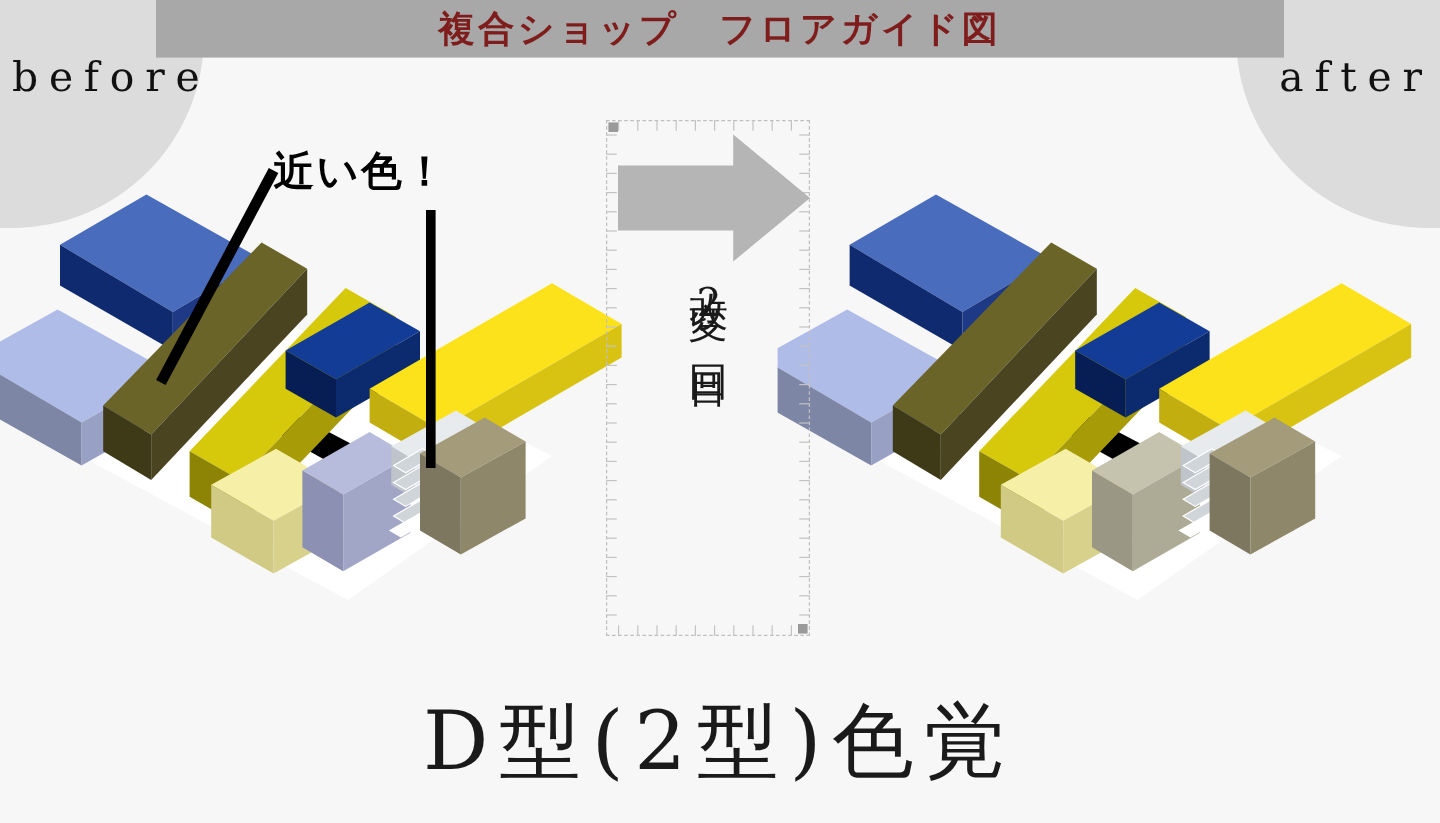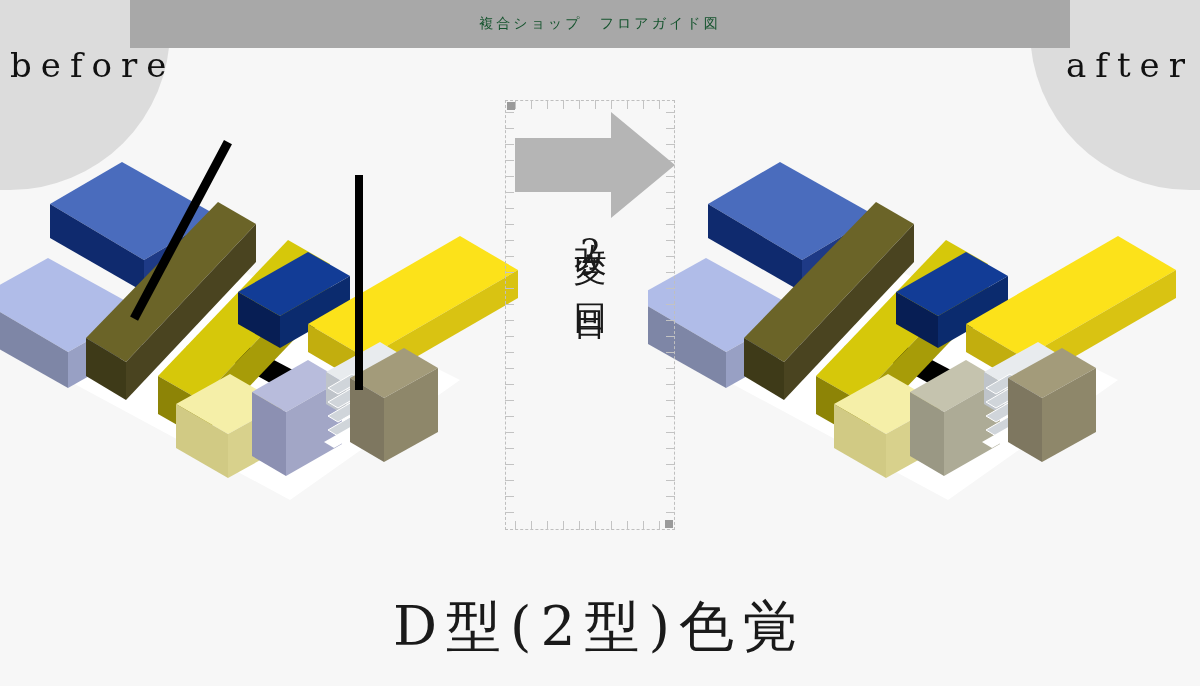--- a/index.html
+++ b/index.html
@@ -14,22 +14,22 @@
   .corner-blob{position:absolute;top:0;background:#DCDCDC;z-index:1;}
   .corner-blob.left{left:-60px;width:230px;height:190px;border-radius:0 0 160px 0;}
   .corner-blob.right{right:-60px;width:230px;height:190px;border-radius:0 0 0 160px;}
 
   .banner{
     position:absolute;left:130px;top:0;width:940px;height:48px;
     background:#A8A8A8;z-index:2;
     display:flex;align-items:center;justify-content:center;
   }
   .banner-text{
-    color:#14532d;font-size:14px;letter-spacing:3px;white-space:pre;
-    font-family:"DejaVu Sans", sans-serif;font-weight:400;
+    color:#7f1d1d;font-size:30px;letter-spacing:3px;white-space:pre;
+    font-family:"DejaVu Sans", sans-serif;font-weight:700;
   }
 
   .ba-label{
     position:absolute;top:48px;z-index:4;
     font-family:"DejaVu Serif", serif;font-size:34px;color:#111;
     letter-spacing:9px;line-height:1;
   }
   .ba-label.before{left:10px;}
   .ba-label.after{right:6px;}
 
@@ -67,21 +67,21 @@
   .pointer.vert{left:355px;top:175px;width:8px;height:215px;}
 
   
   .plan{position:absolute;top:150px;width:560px;height:380px;z-index:2;}
   .plan.before{left:-10px;}
   .plan.after{left:648px;}
 
   
   .bottom-title{
     position:absolute;left:0;right:0;bottom:22px;text-align:center;z-index:5;
-    font-family:"DejaVu Serif", serif;font-size:55px;color:#1A1A1A;
+    font-family:"DejaVu Serif", serif;font-size:68px;color:#1A1A1A;
     letter-spacing:9px;white-space:nowrap;
   }
 </style>
 </head>
 <body>
 
 <div id="stage">
 
   <div class="corner-blob left"></div>
   <div class="corner-blob right"></div>
@@ -153,20 +153,21 @@
       </g>
 
       <polygon points="360,228 414,198 448,218 394,248" fill="#A39B7A"></polygon>
       <polygon points="360,228 394,248 394,312 360,292" fill="#7E7760"></polygon>
       <polygon points="394,248 448,218 448,282 394,312" fill="#8E876A"></polygon>
     </svg>
   </div>
 
   <div class="pointer diag"></div>
   <div class="pointer vert"></div>
+  <div class="annot-text">近い色！</div>
 
   <div class="center-col">
 
     <div class="ruler-frame"></div>
     <div class="ruler-ticks" id="ruler-ticks">
         <div class="t tick-top" style="left: 10px; top: 0px; width: 1px; height: 9px; background: rgb(195, 195, 195);"></div>
         <div class="t tick-bot" style="left: 10px; top: 421px; width: 1px; height: 9px; background: rgb(195, 195, 195);"></div>
         <div class="t tick-top" style="left: 26px; top: 0px; width: 1px; height: 9px; background: rgb(195, 195, 195);"></div>
         <div class="t tick-bot" style="left: 26px; top: 421px; width: 1px; height: 9px; background: rgb(195, 195, 195);"></div>
         <div class="t tick-top" style="left: 42px; top: 0px; width: 1px; height: 9px; background: rgb(195, 195, 195);"></div>

